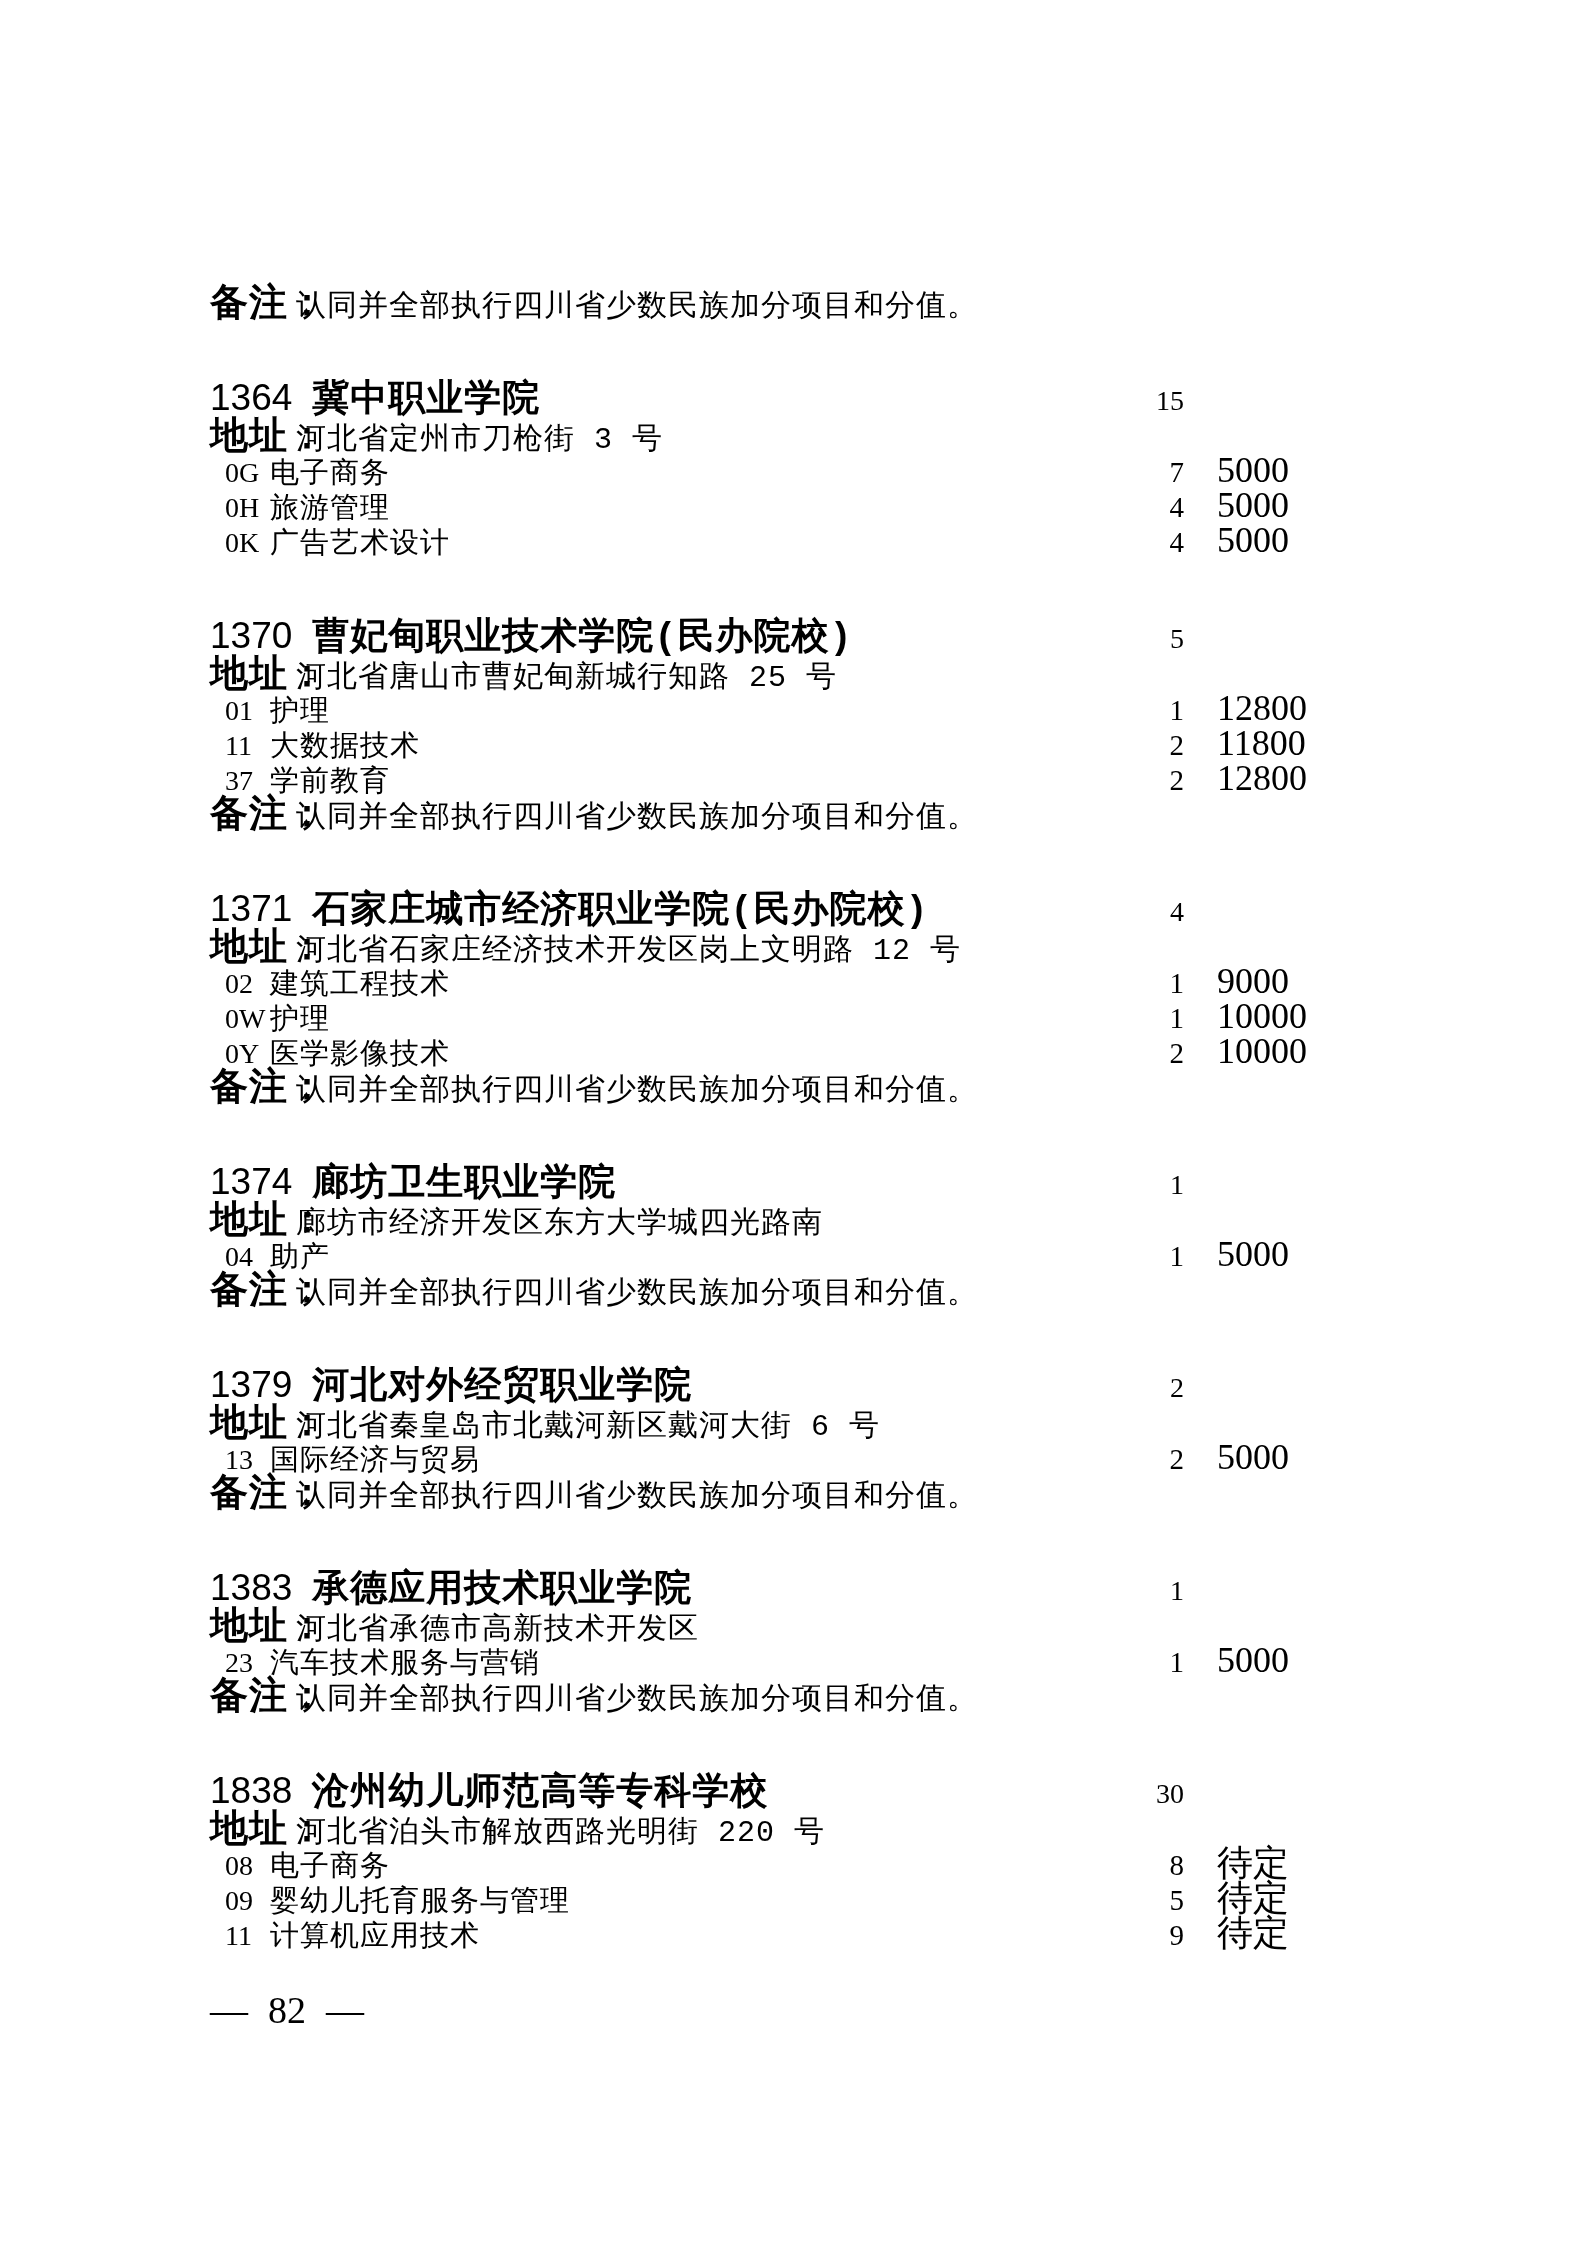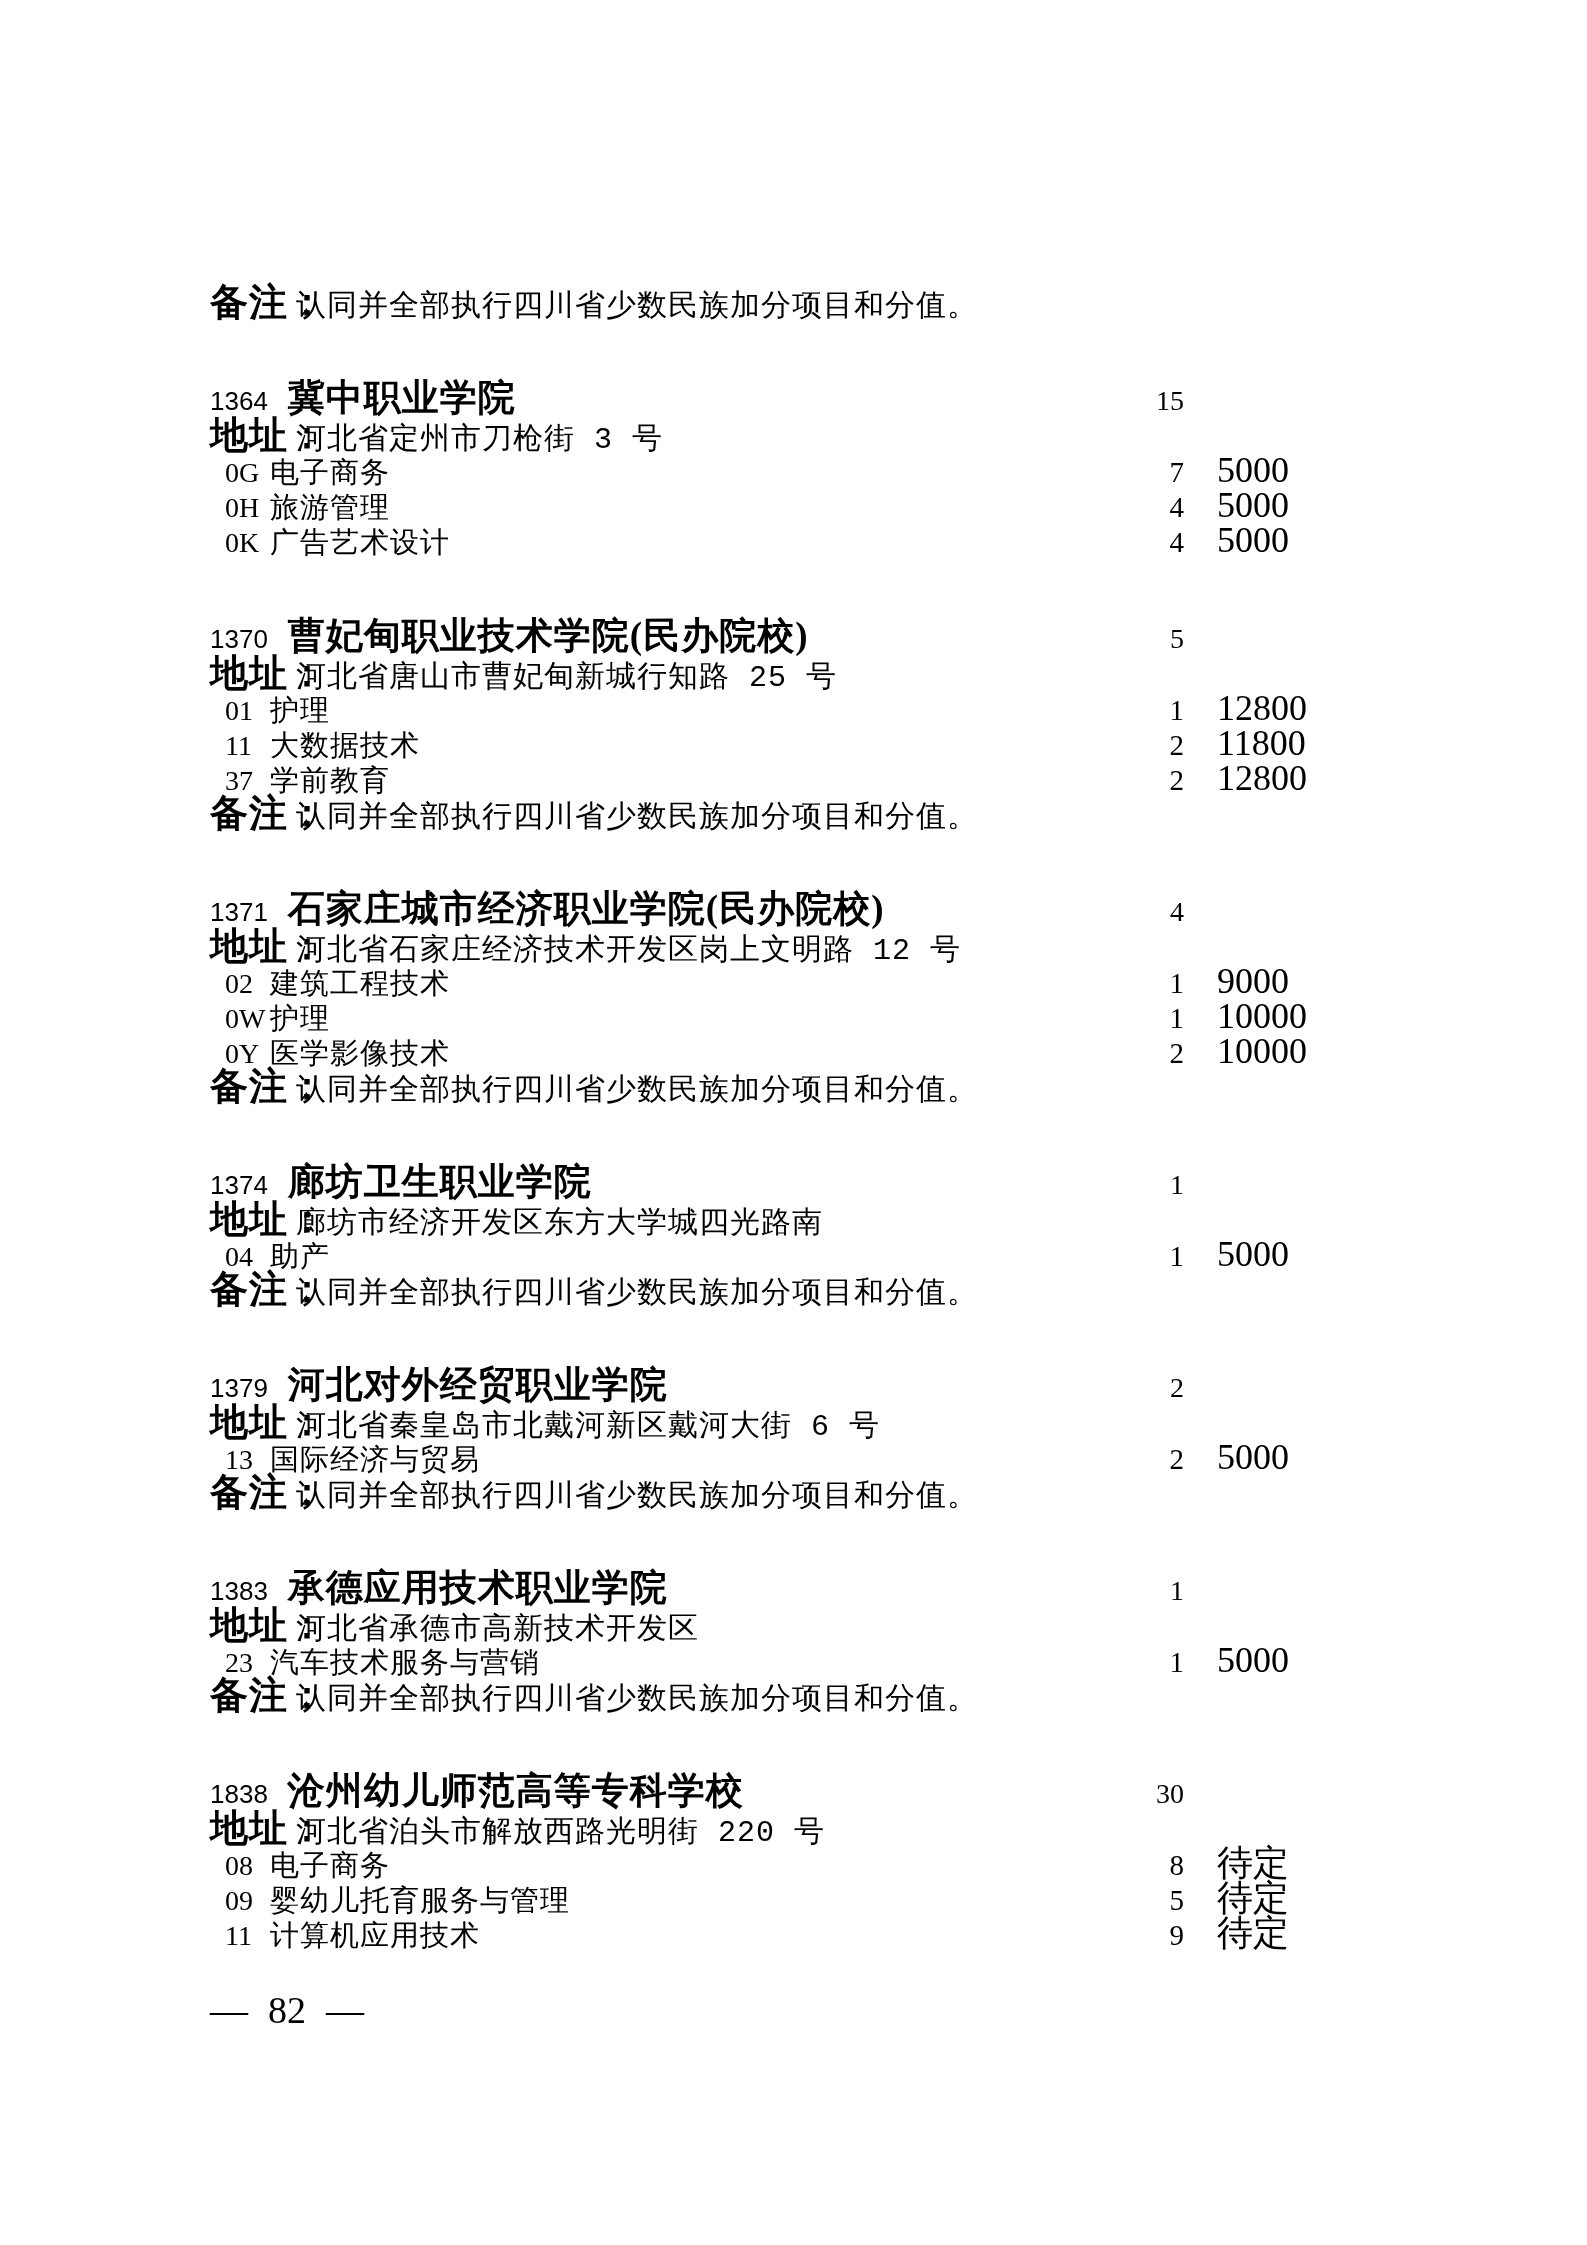--- a/index.html
+++ b/index.html
@@ -52,24 +52,24 @@
   .college-header {
     display: flex;
     align-items: baseline;
     height: 40px;
     line-height: 40px;
     white-space: nowrap;
   }
   .h-left { flex: 1; }
   .col-code {
     font-family: "Liberation Sans", sans-serif;
-    font-size: 26px;
+    font-size: 37px;
   }
   .col-name {
-    font-family: Liberation Serif, serif;
+    font-family: Liberation Mono, monospace;
     font-weight: bold;
     font-size: 37px;
     margin-left: 20px;
     letter-spacing: 1px;
   }
   .col-total {
     width: 80px;
     text-align: right;
     font-family: Liberation Serif, serif;
     font-size: 28px;

